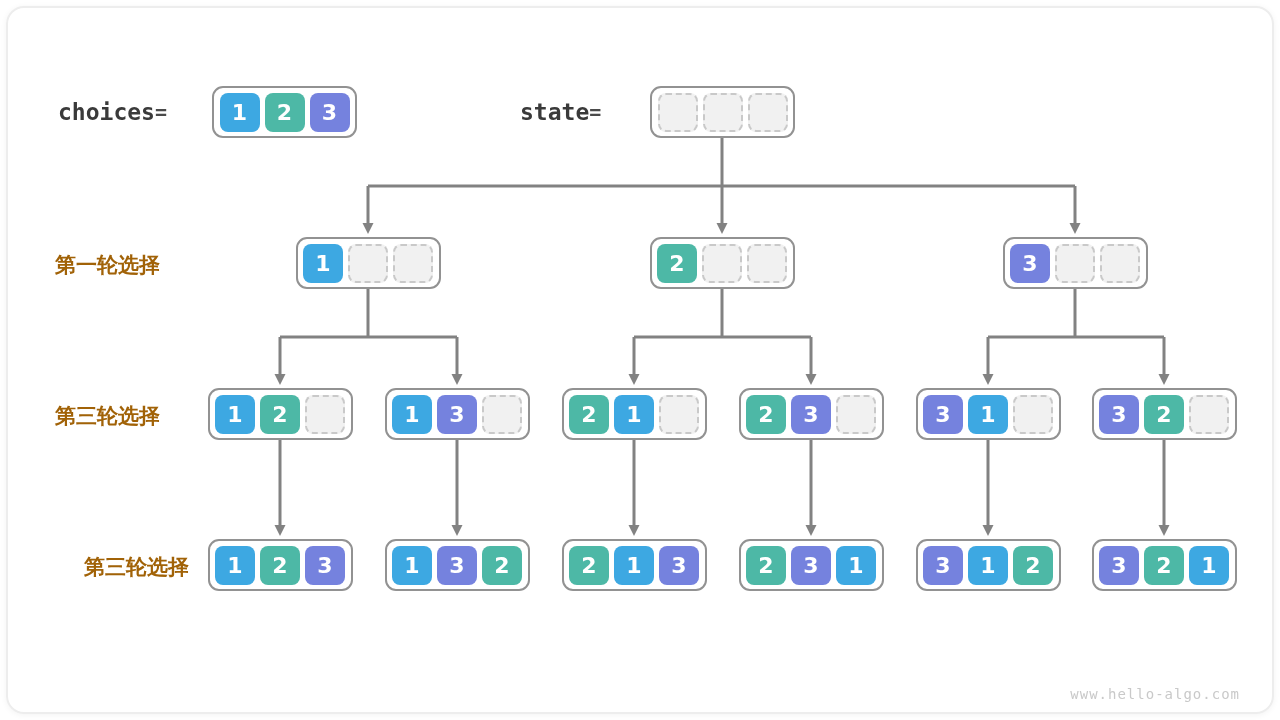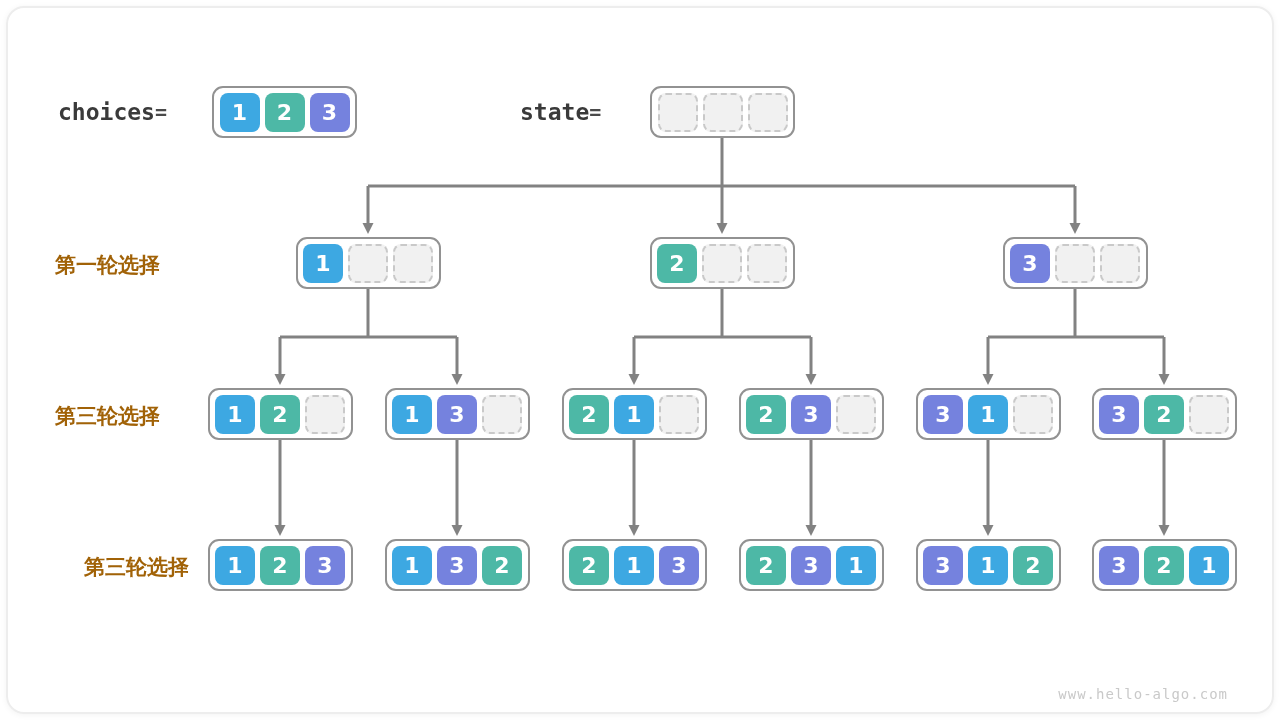--- a/index.html
+++ b/index.html
@@ -40,21 +40,21 @@
   }
   .cell.empty { border: 2px dashed #c9c9c9; }
 
   .row-label {
     position: absolute; left: 55px;
     font-size: 21px; font-weight: 600; color: #a16207;
     white-space: nowrap;
   }
 
   .watermark {
-    position: absolute; right: 52px; bottom: 18px;
+    position: absolute; right: 40px; bottom: 18px;
     font-family: "DejaVu Sans Mono", "Liberation Mono", monospace;
     font-size: 14px; color: #c9c9c9; letter-spacing: 1px;
   }
 </style>
 </head>
 <body>
 
 <div class="canvas">
   <div class="frame"></div>
 

